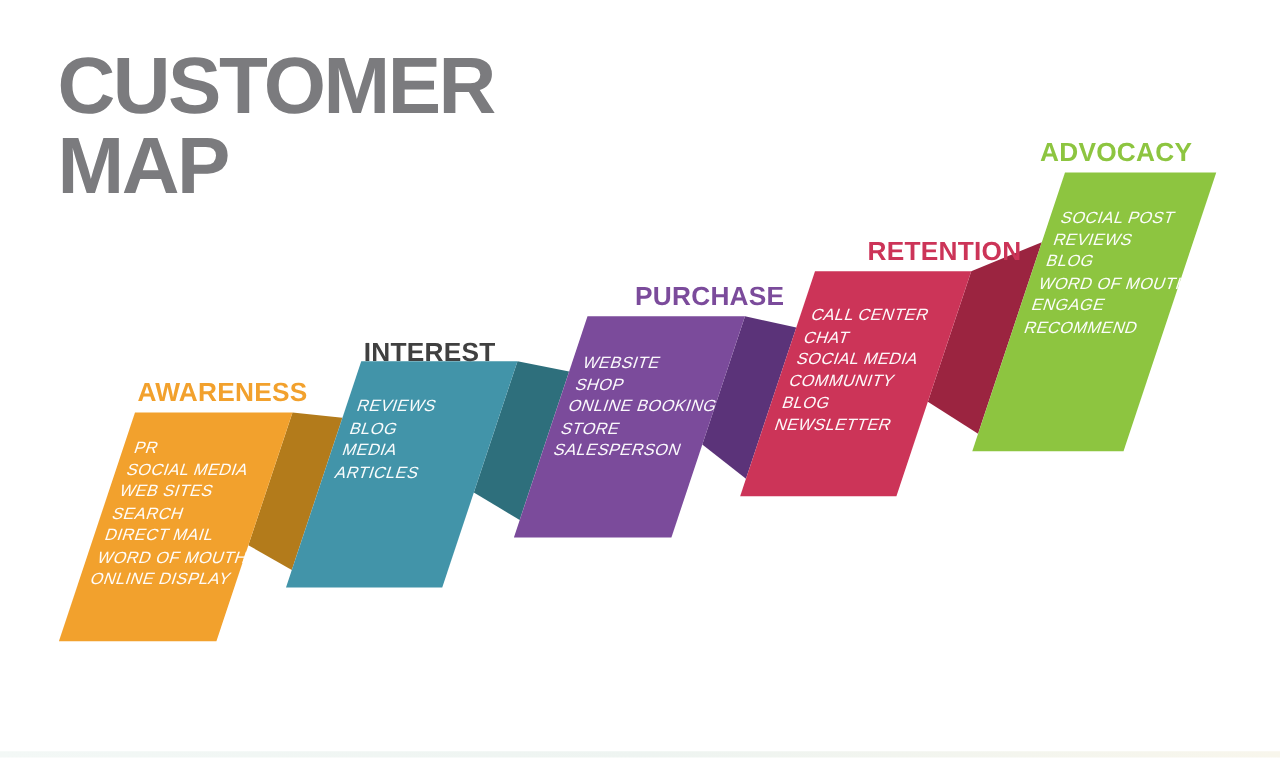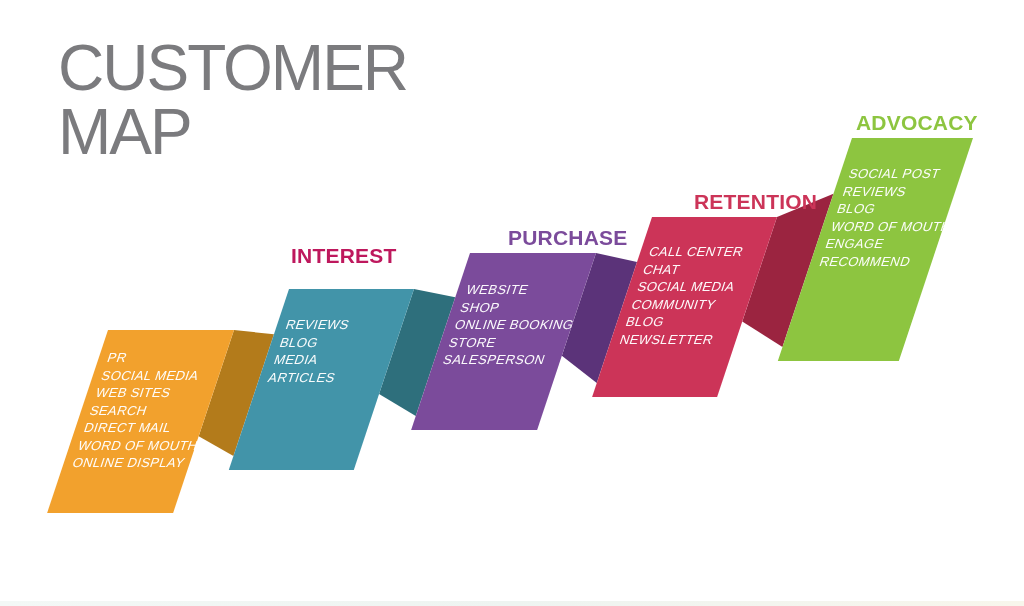--- a/index.html
+++ b/index.html
@@ -5,23 +5,22 @@
   html,body{margin:0;padding:0;}
   body{
     width:1024px;height:606px;background:#ffffff;overflow:hidden;
     font-family:"Liberation Sans", sans-serif;
     position:relative;
   }
   #canvas{position:relative;width:1024px;height:606px;background:#ffffff;}
   #fold-layer{position:absolute;left:0;top:0;z-index:1;}
   .page-title{
     position:absolute;left:46px;top:36px;z-index:3;
-    font-weight:normal;font-size:64px;line-height:64px;
+    font-weight:bold;font-size:64px;line-height:64px;
     letter-spacing:-2px;
-    margin-left:12px;
   }
   .page-title div{white-space:nowrap;}
   .stage-label{
     position:absolute;z-index:4;
     font-weight:bold;font-size:21px;line-height:24px;
     letter-spacing:.2px;white-space:nowrap;
   }
   .stage-block{
     position:absolute;z-index:2;
     transform:skewX(-18.4deg);
@@ -47,32 +46,33 @@
       <polygon points="596,253 637.0285,262 596.7718,383 561.845018,355.65999999999997" fill="#5B3379"></polygon>
       <polygon points="777,217 833.451975,193.75 782.4657,347 742.26612,321.4" fill="#9B2440"></polygon>
     </svg>
 
   <div class="page-title" style="color: rgb(123, 123, 126);">
     <div>CUSTOMER</div>
     <div>MAP</div>
   </div>
 
   <div id="bottom-strip" style="background: linear-gradient(to right, rgb(243, 248, 246), rgb(238, 244, 241), rgb(248, 246, 236));"></div>
+<div class="stage-label" style="left: 110px; top: 303px; color: rgb(242, 161, 45);">AWARENESS</div>
     <div class="stage-block" style="left: 108px; top: 330px; width: 126px; height: 183px; background: rgb(242, 161, 45);">
       <ul class="stage-items" style="padding-top: 19px;">
         <li>PR</li>
         <li>SOCIAL MEDIA</li>
         <li>WEB SITES</li>
         <li>SEARCH</li>
         <li>DIRECT MAIL</li>
         <li>WORD OF MOUTH</li>
         <li>ONLINE DISPLAY</li>
       </ul>
     </div>
-    <div class="stage-label" style="left: 291px; top: 244px; color: #be185d;">INTEREST</div>
+    <div class="stage-label" style="left: 291px; top: 271px; color: #404040;">INTEREST</div>
     <div class="stage-block" style="left: 289px; top: 289px; width: 125px; height: 181px; background: rgb(66, 148, 169);">
       <ul class="stage-items" style="padding-top: 27px;">
         <li>REVIEWS</li>
         <li>BLOG</li>
         <li>MEDIA</li>
         <li>ARTICLES</li>
       </ul>
     </div>
     <div class="stage-label" style="left: 472px; top: 226px; color: rgb(123, 75, 155); margin-left: 36px;">PURCHASE</div>
     <div class="stage-block" style="left: 470px; top: 253px; width: 126px; height: 177px; background: rgb(123, 75, 155);">
@@ -88,21 +88,21 @@
     <div class="stage-block" style="left: 652px; top: 217px; width: 125px; height: 180px; background: rgb(204, 52, 88);">
       <ul class="stage-items" style="padding-top: 26px;">
         <li>CALL CENTER</li>
         <li>CHAT</li>
         <li>SOCIAL MEDIA</li>
         <li>COMMUNITY</li>
         <li>BLOG</li>
         <li>NEWSLETTER</li>
       </ul>
     </div>
-    <div class="stage-label" style="left: 856px; top: 111px; color: rgb(141, 197, 64);">ADVOCACY</div>
+    <div class="stage-label" style="left: 832px; top: 111px; color: rgb(141, 197, 64);">ADVOCACY</div>
     <div class="stage-block" style="left: 852px; top: 138px; width: 121px; height: 223px; background: rgb(141, 197, 64);">
       <ul class="stage-items" style="padding-top: 27px;">
         <li>SOCIAL POST</li>
         <li>REVIEWS</li>
         <li>BLOG</li>
         <li>WORD OF MOUTH</li>
         <li>ENGAGE</li>
         <li>RECOMMEND</li>
       </ul>
     </div>

